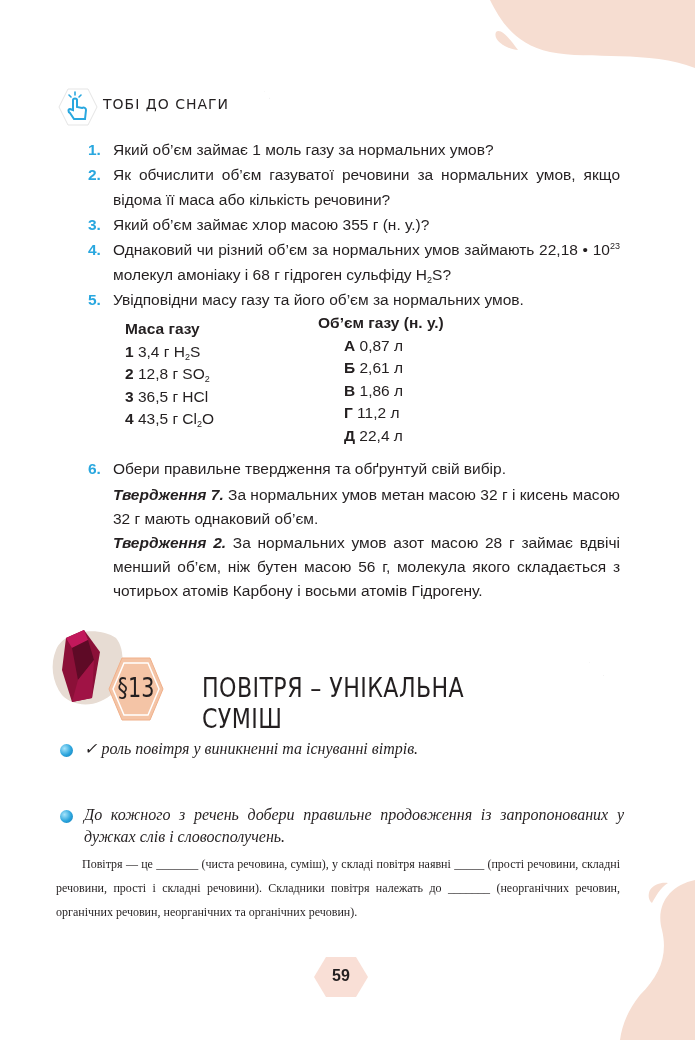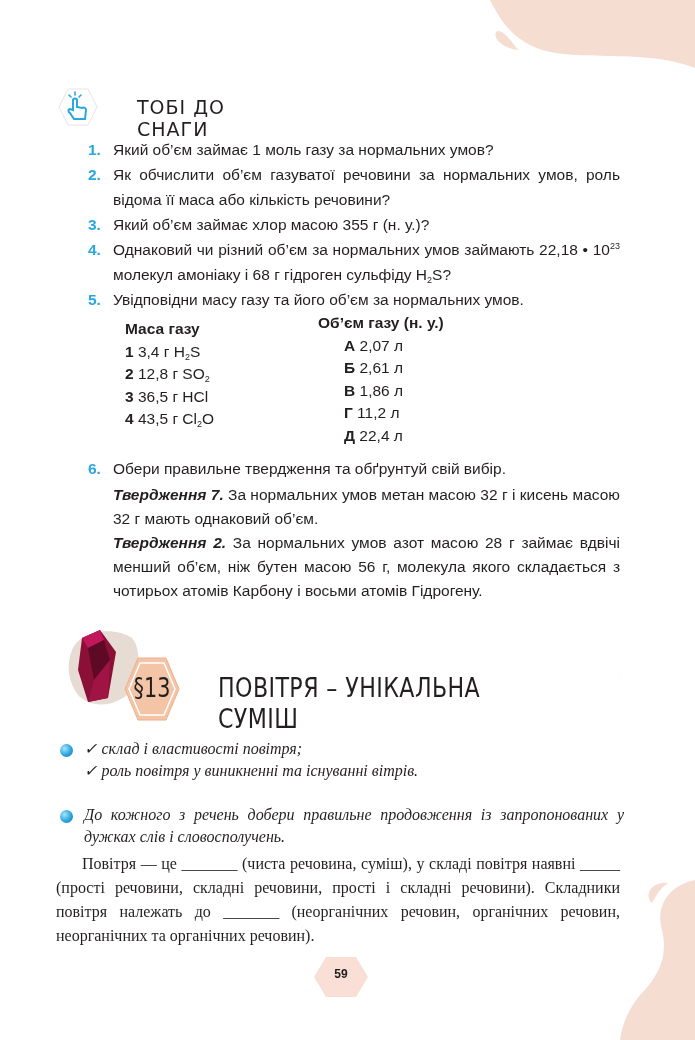--- a/index.html
+++ b/index.html
@@ -4,48 +4,48 @@
 <style>
   html, body { margin:0; padding:0; }
   body { width:695px; height:1040px; position:relative; background:#ffffff; overflow:hidden;
          font-family:"Liberation Sans", sans-serif; color:#231f20; }
   .blob { position:absolute; }
   
   .snaga { position:absolute; left:58px; top:88px; width:212px; height:38px; }
   .snaga .bar { position:absolute; left:16px; top:3px; width:196px; height:32px; background:#fff;
       box-shadow:0 1px 3px rgba(0,0,0,0.35); clip-path:polygon(0 0, 190px 0, 196px 8px, 196px 32px, 0 32px); }
   .snaga .hex { position:absolute; left:0; top:0; width:40px; height:38px; }
-  .snaga .title { position:absolute; left:45px; top:8px; font-family:"DejaVu Sans", sans-serif; font-size:19px;
-      letter-spacing:1px; color:#231f20; font-weight:normal;margin-left:34px; }
+  .snaga .title { position:absolute; left:45px; top:8px; font-family:"DejaVu Sans", sans-serif; font-size:14px;
+      letter-spacing:1px; color:#231f20; font-weight:normal; }
   .q { position:absolute; left:90px; width:530px; font-size:15.5px; line-height:25px; }
   .q .num { position:absolute; left:-2px; color:#29a7df; font-weight:bold; }
   .q .txt { display:block; margin-left:23px; text-align:justify; }
   .tbl { position:absolute; font-size:15.5px; line-height:22.5px; }
   .tbl b { font-weight:bold; }
   sub { font-size:9px; vertical-align:-3px; line-height:0; }
   sup { font-size:9px; vertical-align:6px; line-height:0; }
   .stmt { position:absolute; left:113px; width:507px; font-size:15.5px; line-height:24px; text-align:justify; }
   .stmt i.lab { font-weight:bold; font-style:italic; }
   
-  .chap { position:absolute; left:60px; top:620px; width:570px; height:110px; }
+  .chap { position:absolute; left:44px; top:620px; width:570px; height:110px; }
   .chap .band { position:absolute; left:95px; top:42px; width:465px; height:58px; background:#fff;
       box-shadow:0 1px 4px rgba(0,0,0,0.35); clip-path:polygon(0 0, 450px 0, 465px 14px, 465px 58px, 0 58px); }
   .chap .title { position:absolute; left:158px; top:52px; font-family:"DejaVu Sans", sans-serif; font-size:27px;
       transform:scaleX(0.82); transform-origin:left; color:#231f20; letter-spacing:0.5px; }
   .chap .para { position:absolute; left:63px; top:36px; width:58px; height:66px; }
   .chap .para span { position:absolute; left:0; top:17px; width:58px; text-align:center; font-family:"DejaVu Sans", sans-serif;
       font-size:26px; transform:scaleX(0.8); color:#231f20; }
   .bullet { position:absolute; left:60px; width:13px; height:13px; border-radius:50%;
       background:radial-gradient(circle at 35% 35%, #a6e4fb 0%, #2aa4dc 55%, #1378b3 100%); }
   .it { position:absolute; left:84px; width:540px; font-family:"Liberation Serif", serif; font-style:italic;
       font-size:16px; line-height:22px; text-align:justify; }
-  .body-p { position:absolute; left:56px; width:564px; font-family:"Liberation Serif", serif; font-size:16px;
+  .body-p { position:absolute; left:56px; width:564px; font-family:"Liberation Serif", serif; font-size:12px;
       line-height:24px; text-align:justify; }
   .pagenum { position:absolute; left:312px; top:955px; width:58px; height:44px; }
-  .pagenum span { position:absolute; left:0; top:12px; width:58px; text-align:center; font-weight:bold; font-size:12px; color:#231f20; }
+  .pagenum span { position:absolute; left:0; top:12px; width:58px; text-align:center; font-weight:bold; font-size:16px; color:#231f20; }
 </style>
 </head>
 <body>
 
 <svg class="blob" style="left:470px;top:0;" width="225" height="70" viewBox="0 0 225 70">
   <path d="M20 0 C 30 20, 45 45, 80 52 C 120 60, 180 50, 225 68 L225 0 Z" fill="#f6ddd1"></path>
   <path d="M26 32 C 30 28, 38 36, 48 50 C 40 50, 22 42, 26 32 Z" fill="#f6ddd1"></path>
 </svg>
 <svg class="blob" style="left:600px;top:870px;" width="95" height="170" viewBox="0 0 95 170">
   <path d="M95 10 C 70 15, 55 35, 62 60 C 68 85, 60 105, 40 125 C 28 140, 22 155, 20 170 L95 170 Z" fill="#f6ddd1"></path>
@@ -65,21 +65,21 @@
   </svg>
   <div class="title">ТОБІ ДО СНАГИ</div>
 </div>
 
 <div class="q" style="top:137px;">
   <span class="num">1.</span>
   <span class="txt">Який об’єм займає 1 моль газу за нормальних умов?</span>
 </div>
 <div class="q" style="top:162px;">
   <span class="num">2.</span>
-  <span class="txt">Як обчислити об’єм газуватої речовини за нормальних умов, роль відома її маса або кількість речовини?</span>
+  <span class="txt">Як обчислити об’єм газуватої речовини за нормальних умов, якщо відома її маса або кількість речовини?</span>
 </div>
 <div class="q" style="top:212px;">
   <span class="num">3.</span>
   <span class="txt">Який об’єм займає хлор масою 355 г (н. у.)?</span>
 </div>
 <div class="q" style="top:237px;">
   <span class="num">4.</span>
   <span class="txt"><span>Однаковий чи різний об’єм за нормальних умов займають 22,18 • 10</span><sup>23</sup><span> молекул амоніаку і 68 г гідроген сульфіду H</span><sub>2</sub><span>S?</span></span>
 </div>
 <div class="q" style="top:287px;">
@@ -89,21 +89,21 @@
 
 <div class="tbl" style="left:125px;top:318px;">
   <div style="font-weight:bold;">Маса газу</div>
   <div><b>1</b> <span>3,4 г H</span><sub>2</sub><span>S</span></div>
   <div><b>2</b> <span>12,8 г SO</span><sub>2</sub><span></span></div>
   <div><b>3</b> <span>36,5 г HCl</span><sub></sub><span></span></div>
   <div><b>4</b> <span>43,5 г Cl</span><sub>2</sub><span>O</span></div>
 </div>
 <div class="tbl" style="left:318px;top:312px;">
   <div style="font-weight:bold;">Об’єм газу (н. у.)</div>
-  <div style="margin-left:26px;"><b>А</b> <span>2,07 л</span></div>
+  <div style="margin-left:26px;"><b>А</b> <span>0,87 л</span></div>
   <div style="margin-left:26px;"><b>Б</b> <span>2,61 л</span></div>
   <div style="margin-left:26px;"><b>В</b> <span>1,86 л</span></div>
   <div style="margin-left:26px;"><b>Г</b> <span>11,2 л</span></div>
   <div style="margin-left:26px;"><b>Д</b> <span>22,4 л</span></div>
 </div>
 
 <div class="q" style="top:456px;">
   <span class="num">6.</span>
   <span class="txt">Обери правильне твердження та обґрунтуй свій вибір.</span>
 </div>
@@ -125,21 +125,20 @@
       <polygon points="15,2 43,2 56,33 43,64 15,64 2,33" fill="#f4c4a6" stroke="#f0b08a" stroke-width="1"></polygon>
       <polygon points="17,7 41,7 52,33 41,59 17,59 6,33" fill="none" stroke="#fff" stroke-width="1.5"></polygon>
     </svg>
     <span>§13</span>
   </div>
   <div class="title">ПОВІТРЯ – УНІКАЛЬНА СУМІШ</div>
 </div>
 
 <div class="bullet" style="top:744px;"></div>
 <div class="it" style="top:738px;">
-  <div><span>✓</span> <span>склад і властивості повітря;</span></div>
   <div><span>✓</span> <span>роль повітря у виникненні та існуванні вітрів.</span></div>
 </div>
 <div class="bullet" style="top:810px;"></div>
 <div class="it" style="top:804px;">До кожного з речень добери правильне продовження із запропонованих у дужках слів і словосполучень.</div>
 
 <div class="body-p" style="top:852px;text-indent:26px;">Повітря — це _______ (чиста речовина, суміш), у складі повітря наявні _____ (прості речовини, складні речовини, прості і складні речовини). Складники повітря належать до _______ (неорганічних речовин, органічних речовин, неорганічних та органічних речовин).</div>
 
 <div class="pagenum">
   <svg width="58" height="44" viewBox="0 0 58 44">
     <polygon points="14,2 44,2 56,22 44,42 14,42 2,22" fill="#f9dfd6"></polygon>

